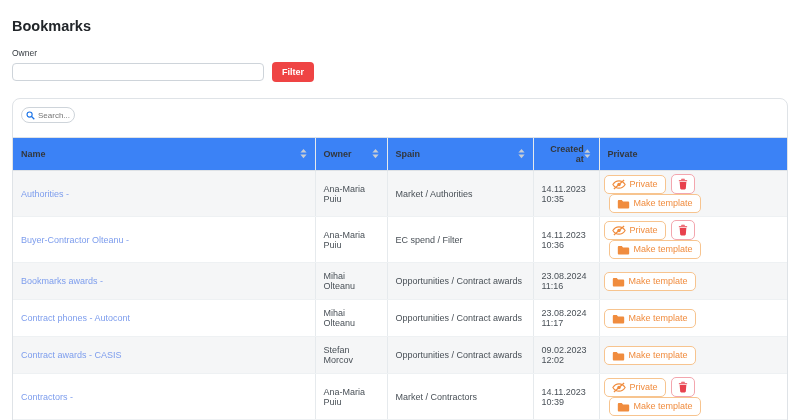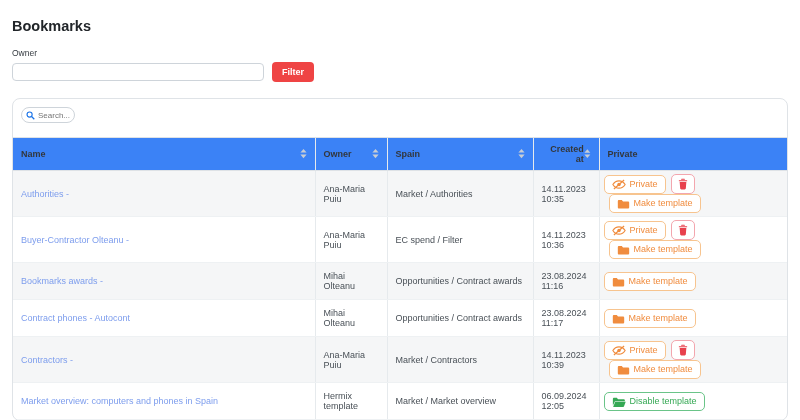--- a/index.html
+++ b/index.html
@@ -229,20 +229,32 @@
           <td>Opportunities / Contract awards</td>
           <td>23.08.2024 11:17</td>
           <td class="actions-cell"><button class="btn btn-orange">
               <svg width="13" height="11" viewBox="0 0 16 12" fill="#f08c3e">
                 <use href="#i-folder"></use>
               </svg>
               <span>Make template</span>
             </button></td>
         </tr>
         <tr>
+          <td><a class="bm-link">Contract awards - CASIS</a></td>
+          <td>Stefan Morcov</td>
+          <td>Opportunities / Contract awards</td>
+          <td>09.02.2023 12:02</td>
+          <td class="actions-cell"><button class="btn btn-orange">
+              <svg width="13" height="11" viewBox="0 0 16 12" fill="#f08c3e">
+                <use href="#i-folder"></use>
+              </svg>
+              <span>Make template</span>
+            </button></td>
+        </tr>
+        <tr>
           <td><a class="bm-link">Contractors -</a></td>
           <td>Ana-Maria Puiu</td>
           <td>Market / Contractors</td>
           <td>14.11.2023 10:39</td>
           <td class="actions-cell"><button class="btn btn-orange">
               <svg width="14" height="11" viewBox="0 0 16 12">
                 <use href="#i-eye-slash"></use>
               </svg>
               <span>Private</span>
             </button><button class="btn btn-red">

